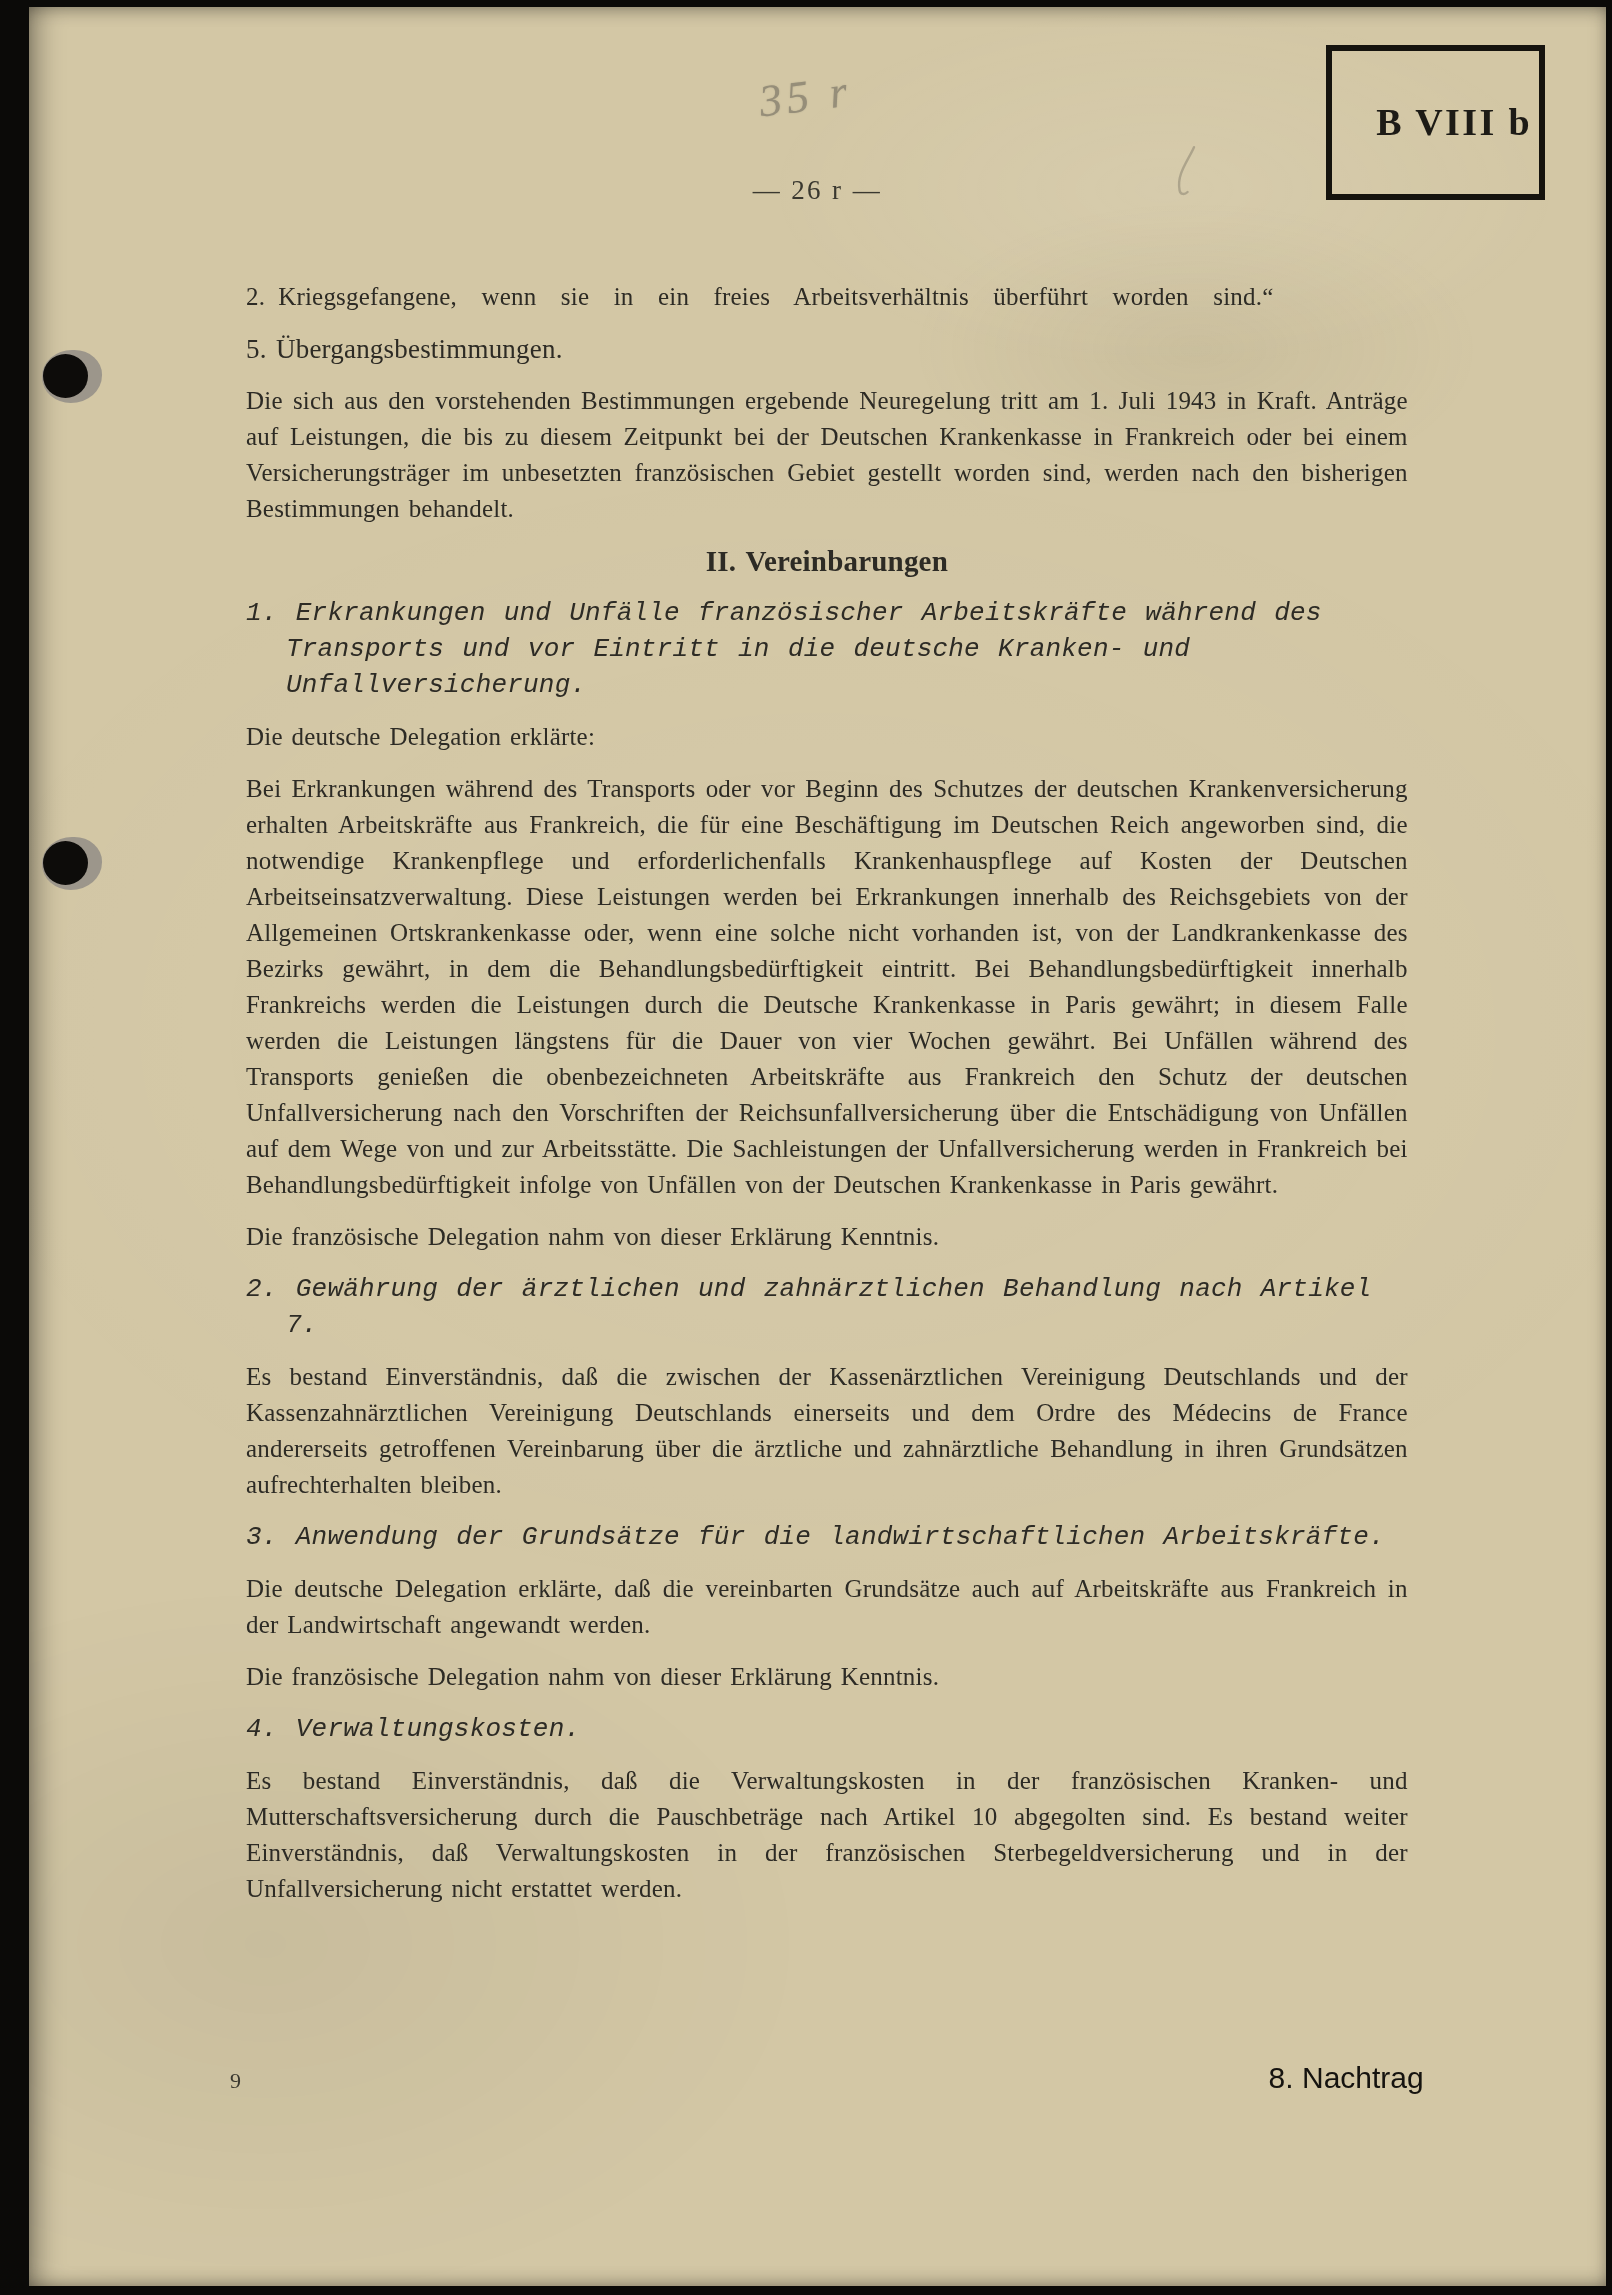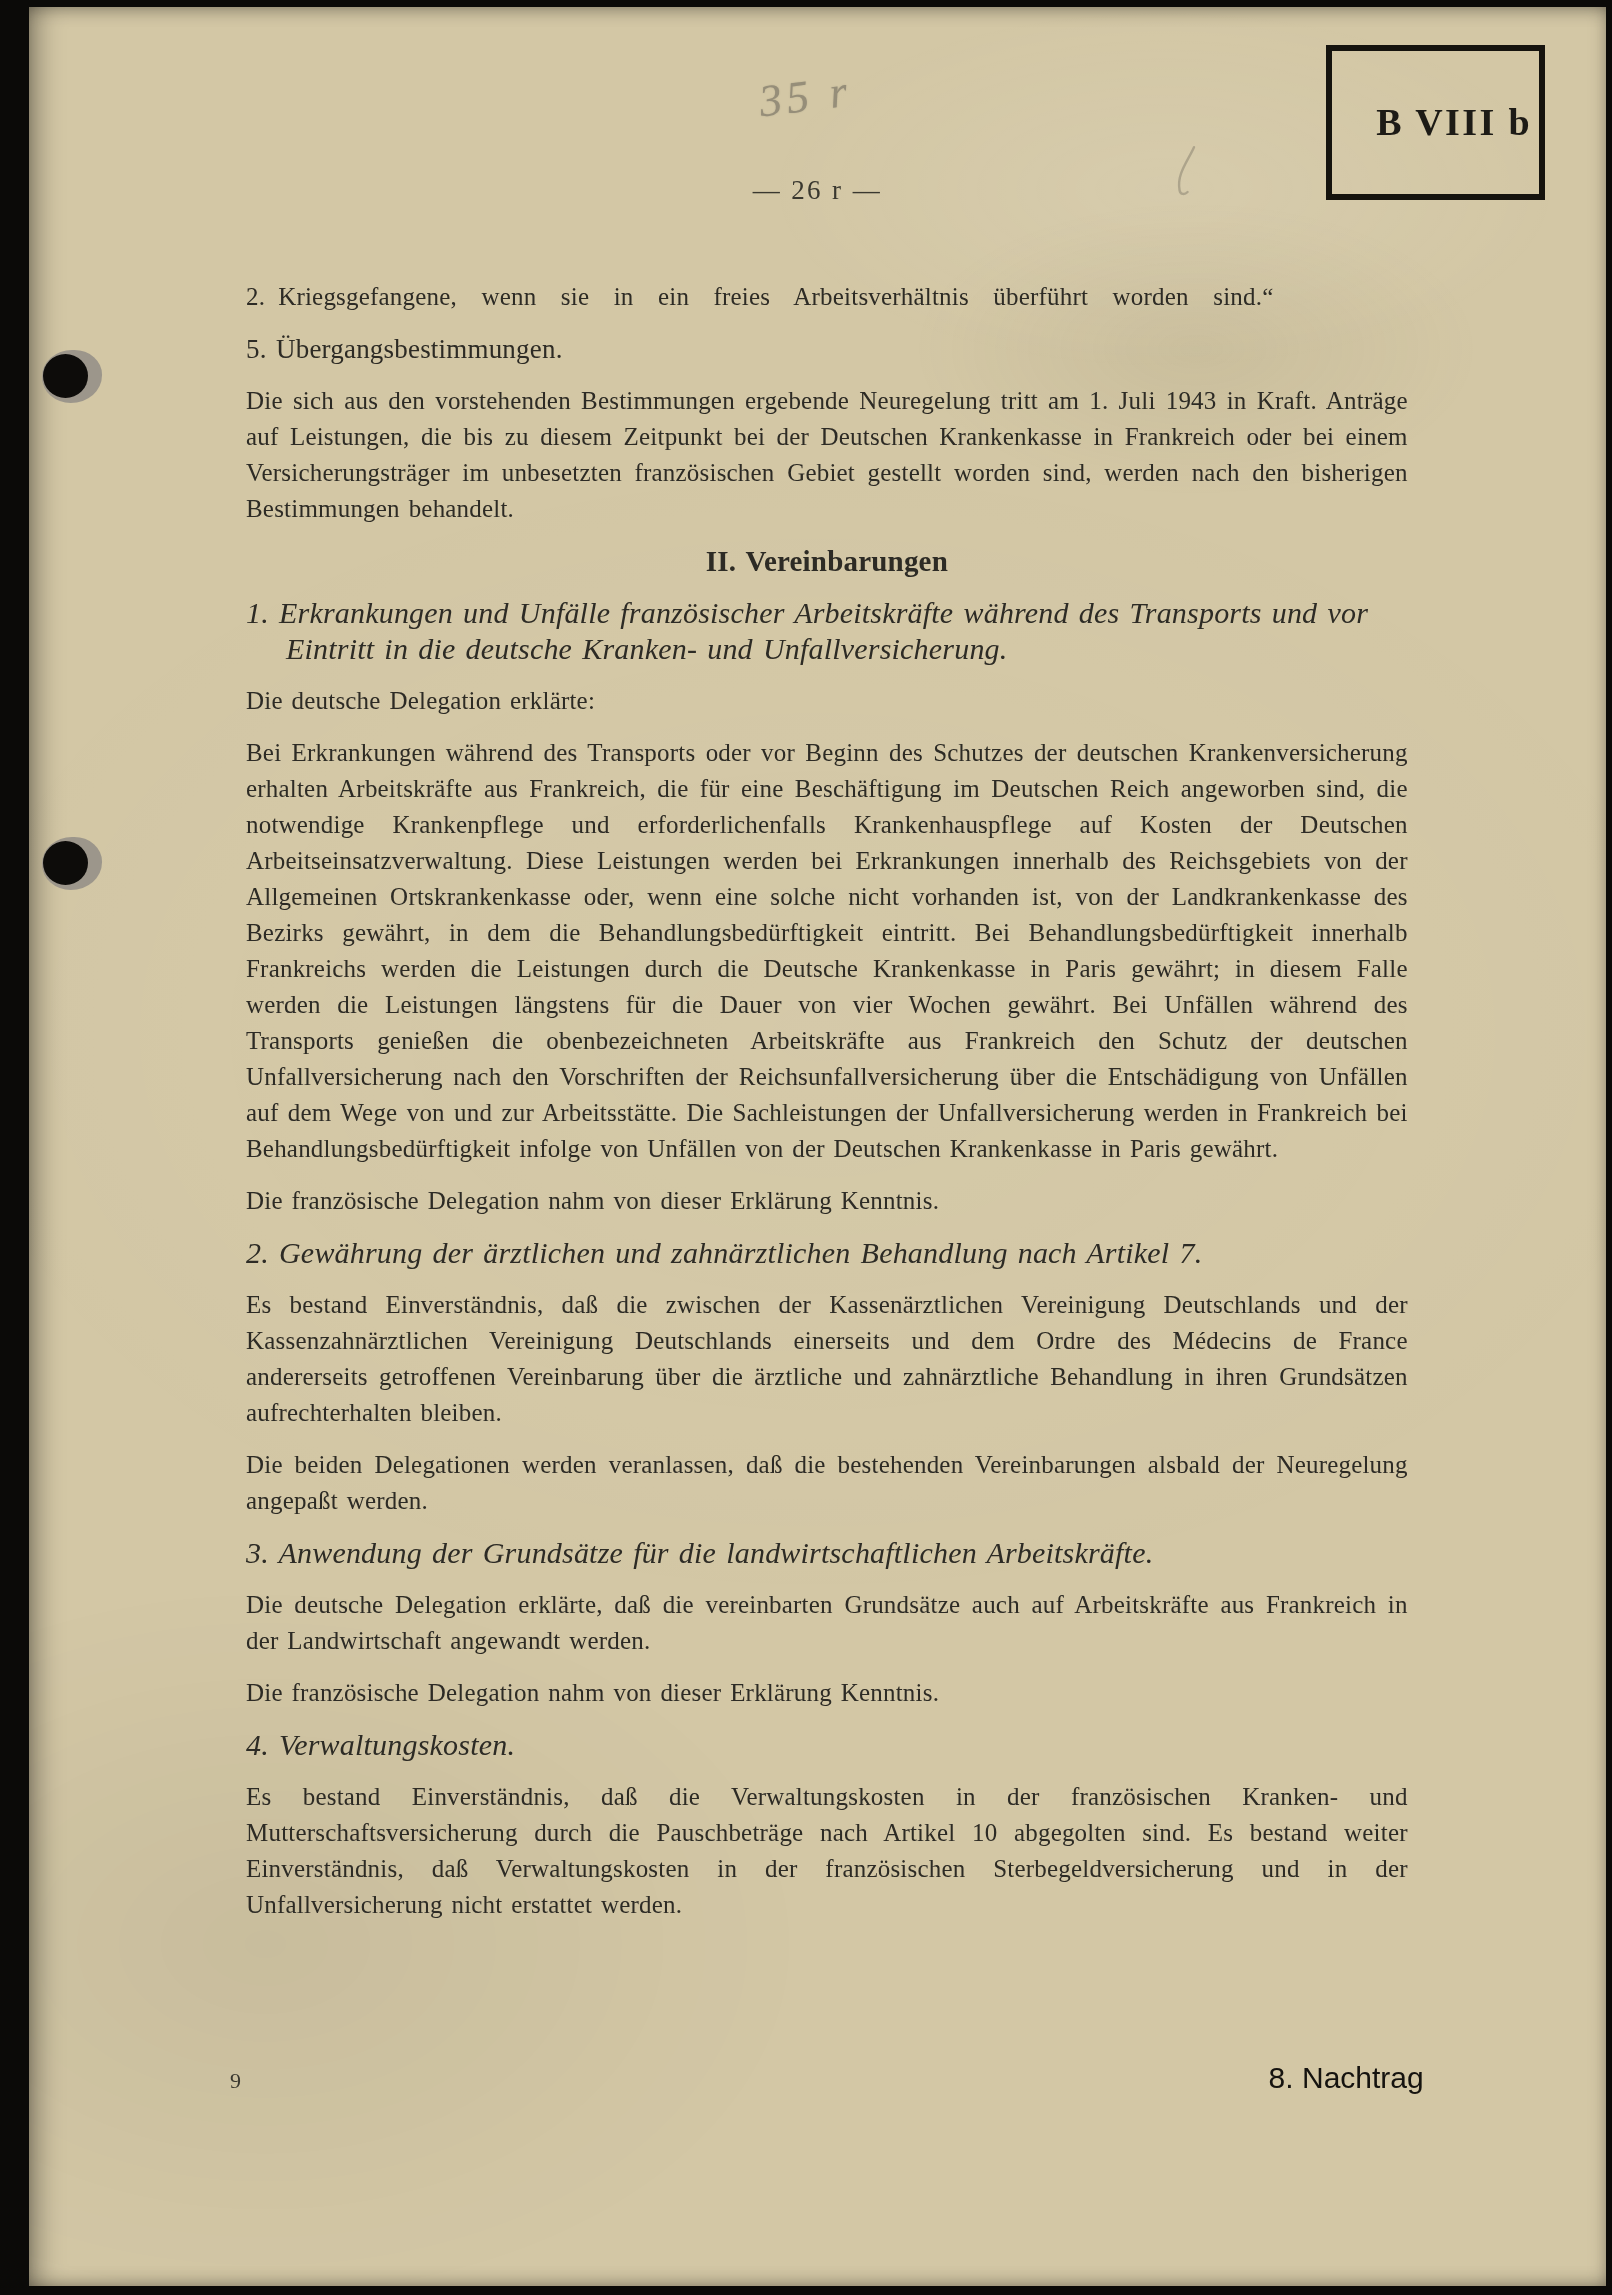--- a/index.html
+++ b/index.html
@@ -122,24 +122,25 @@
 
   .chapter-heading {
     text-align: center;
     font-weight: bold;
     font-size: 29px;
     margin: 0 0 8px 0;
   }
 
   .sub-heading {
     font-style: italic;
-    font-size: 30px;
+    font-size: 26px;
     margin: 0 0 4.8px 20px;
     padding-left: 40px;
     text-indent: -40px;
+    font-family: Liberation Mono, monospace;
   }
   .gap-top-lg { margin-top: 35px; }
   .gap-top-md { margin-top: 22.6px; }
 
   .closing-line { }
   .mb-md { margin-bottom: 9.7px; }
   .mb-lg { margin-bottom: 21px; }
   .mb-xl { margin-bottom: 24px; }
 
   .footer {
@@ -196,21 +197,20 @@
       <p>Die deutsche Delegation erklärte:</p>
 
       <p class="justified">Bei Erkrankungen während des Transports oder vor Beginn des Schutzes der deutschen Krankenversicherung erhalten Arbeitskräfte aus Frankreich, die für eine Beschäftigung im Deutschen Reich angeworben sind, die notwendige Krankenpflege und erforderlichenfalls Krankenhauspflege auf Kosten der Deutschen Arbeitseinsatzverwaltung. Diese Leistungen werden bei Erkrankungen innerhalb des Reichsgebiets von der Allgemeinen Ortskrankenkasse oder, wenn eine solche nicht vorhanden ist, von der Landkrankenkasse des Bezirks gewährt, in dem die Behandlungsbedürftigkeit eintritt. Bei Behandlungsbedürftigkeit innerhalb Frankreichs werden die Leistungen durch die Deutsche Krankenkasse in Paris gewährt; in diesem Falle werden die Leistungen längstens für die Dauer von vier Wochen gewährt. Bei Unfällen während des Transports genießen die obenbezeichneten Arbeitskräfte aus Frankreich den Schutz der deutschen Unfallversicherung nach den Vorschriften der Reichsunfallversicherung über die Entschädigung von Unfällen auf dem Wege von und zur Arbeitsstätte. Die Sachleistungen der Unfallversicherung werden in Frankreich bei Behandlungsbedürftigkeit infolge von Unfällen von der Deutschen Krankenkasse in Paris gewährt.</p>
 
       <p class="closing-line">Die französische Delegation nahm von dieser Erklärung Kenntnis.</p>
 
       <p class="sub-heading gap-top-lg">2. Gewährung der ärztlichen und zahnärztlichen Behandlung nach Artikel 7.</p>
 
       <p class="justified mb-md">Es bestand Einverständnis, daß die zwischen der Kassenärztlichen Vereinigung Deutschlands und der Kassenzahnärztlichen Vereinigung Deutschlands einerseits und dem Ordre des Médecins de France andererseits getroffenen Vereinbarung über die ärztliche und zahnärztliche Behandlung in ihren Grundsätzen aufrechterhalten bleiben.</p>
 
-      <p class="justified mb-lg">Die beiden Delegationen werden veranlassen, daß die bestehenden Vereinbarungen alsbald der Neuregelung angepaßt werden.</p>
 
       <p class="sub-heading gap-top-md">3. Anwendung der Grundsätze für die landwirtschaftlichen Arbeitskräfte.</p>
 
       <p class="justified">Die deutsche Delegation erklärte, daß die vereinbarten Grundsätze auch auf Arbeitskräfte aus Frankreich in der Landwirtschaft angewandt werden.</p>
 
       <p class="closing-line mb-xl">Die französische Delegation nahm von dieser Erklärung Kenntnis.</p>
 
       <p class="sub-heading gap-top-md">4. Verwaltungskosten.</p>
 
       <p class="justified">Es bestand Einverständnis, daß die Verwaltungskosten in der französischen Kranken- und Mutterschaftsversicherung durch die Pauschbeträge nach Artikel 10 abgegolten sind. Es bestand weiter Einverständnis, daß Verwaltungskosten in der französischen Sterbegeldversicherung und in der Unfallversicherung nicht erstattet werden.</p>

